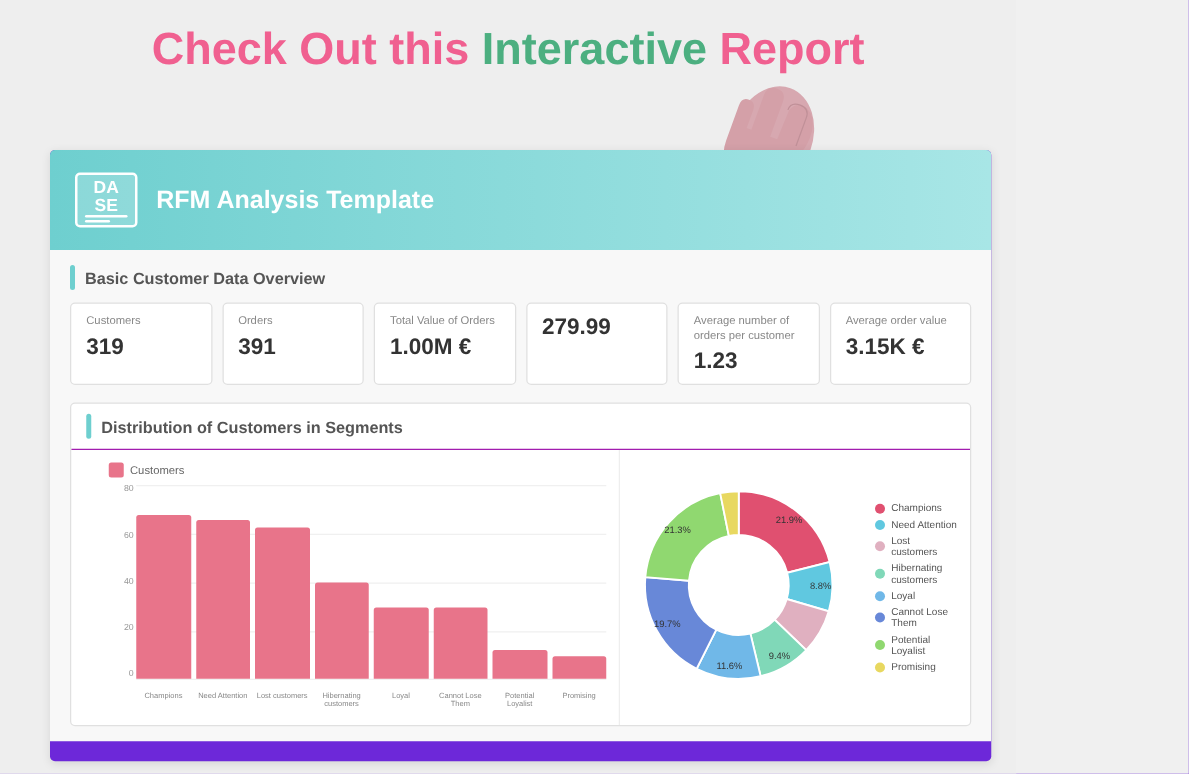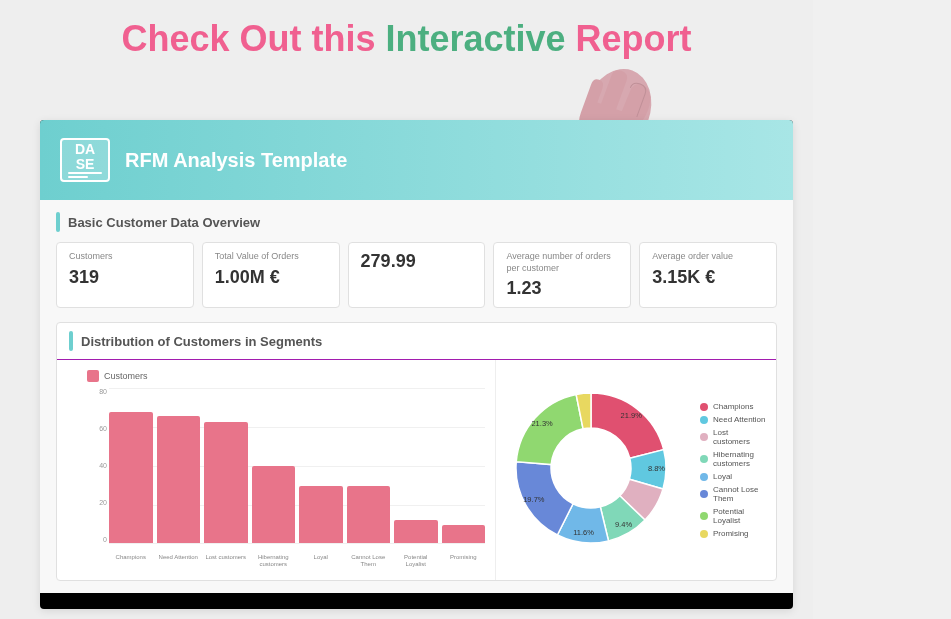--- a/index.html
+++ b/index.html
@@ -39,21 +39,21 @@
       height: 100px;
       transform: rotate(20deg);
     }
 
     .dashboard {
       position: absolute;
       top: 120px;
       left: 40px;
       right: 20px;
       bottom: 10px;
-      background: #000000;
+      background: #6d28d9;
       border-radius: 4px;
       box-shadow: 0 2px 8px rgba(0,0,0,0.1);
       overflow: hidden;
     }
 
     
     .dash-header {
       background: linear-gradient(to right, #6ecfcf, #a8e6e6);
       padding: 18px 20px;
       display: flex;
@@ -332,20 +332,24 @@
 
       <div class="section-header">
         <div class="section-bar"></div>
         <div class="section-title">Basic Customer Data Overview</div>
       </div>
 
       <div class="stats-row">
         <div class="stat-card">
           <div class="stat-label">Customers</div>
           <div class="stat-value">319</div>
+        </div>
+        <div class="stat-card">
+          <div class="stat-label">Orders</div>
+          <div class="stat-value">391</div>
         </div>
         <div class="stat-card">
           <div class="stat-label">Total Value of Orders</div>
           <div class="stat-value">1.00M €</div>
         </div>
         <div class="stat-card">
           <div class="stat-value">279.99</div>
         </div>
         <div class="stat-card">
           <div class="stat-label">Average number of orders per customer</div>

